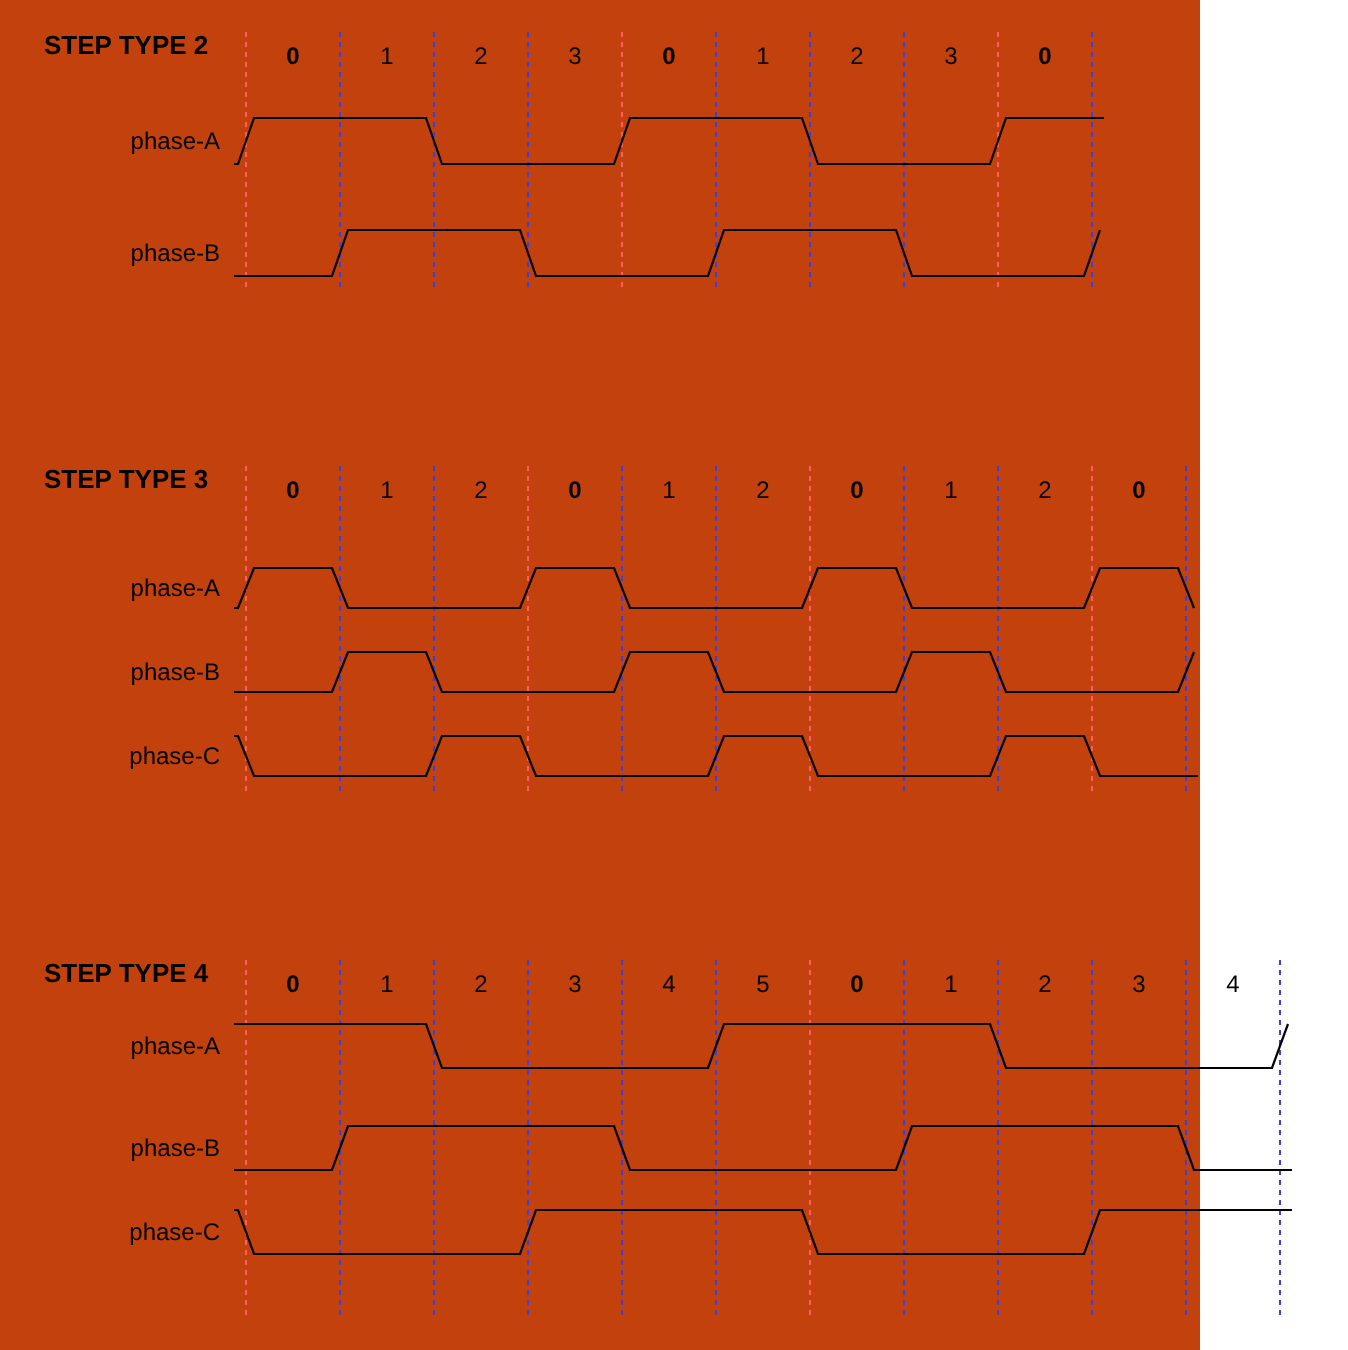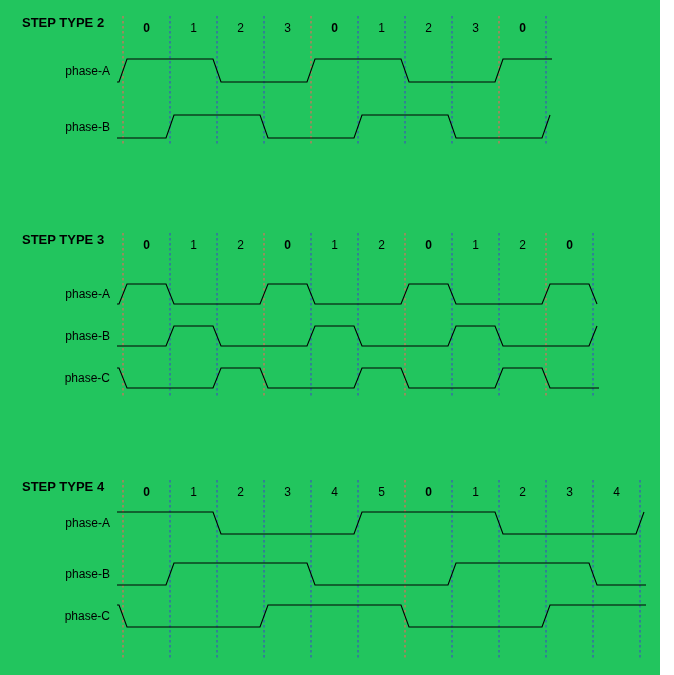--- a/index.html
+++ b/index.html
@@ -1,23 +1,23 @@
 <!DOCTYPE html>
 <html><head>
 <meta charset="utf-8">
 <style>
   html, body {
     margin: 0;
     padding: 0;
     background: #ffffff;
   }
   .page {
-    width: 660px;
+    width: 600px;
     height: 675px;
-    background: #22c55e;
+    background: #c2410c;
     font-family: "Liberation Sans", sans-serif;
     position: relative;
   }
   svg text {
     fill: #000000;
   }
   .diagram-title {
     font-family: "Liberation Sans", sans-serif;
     font-size: 13px;
     font-weight: bold;

